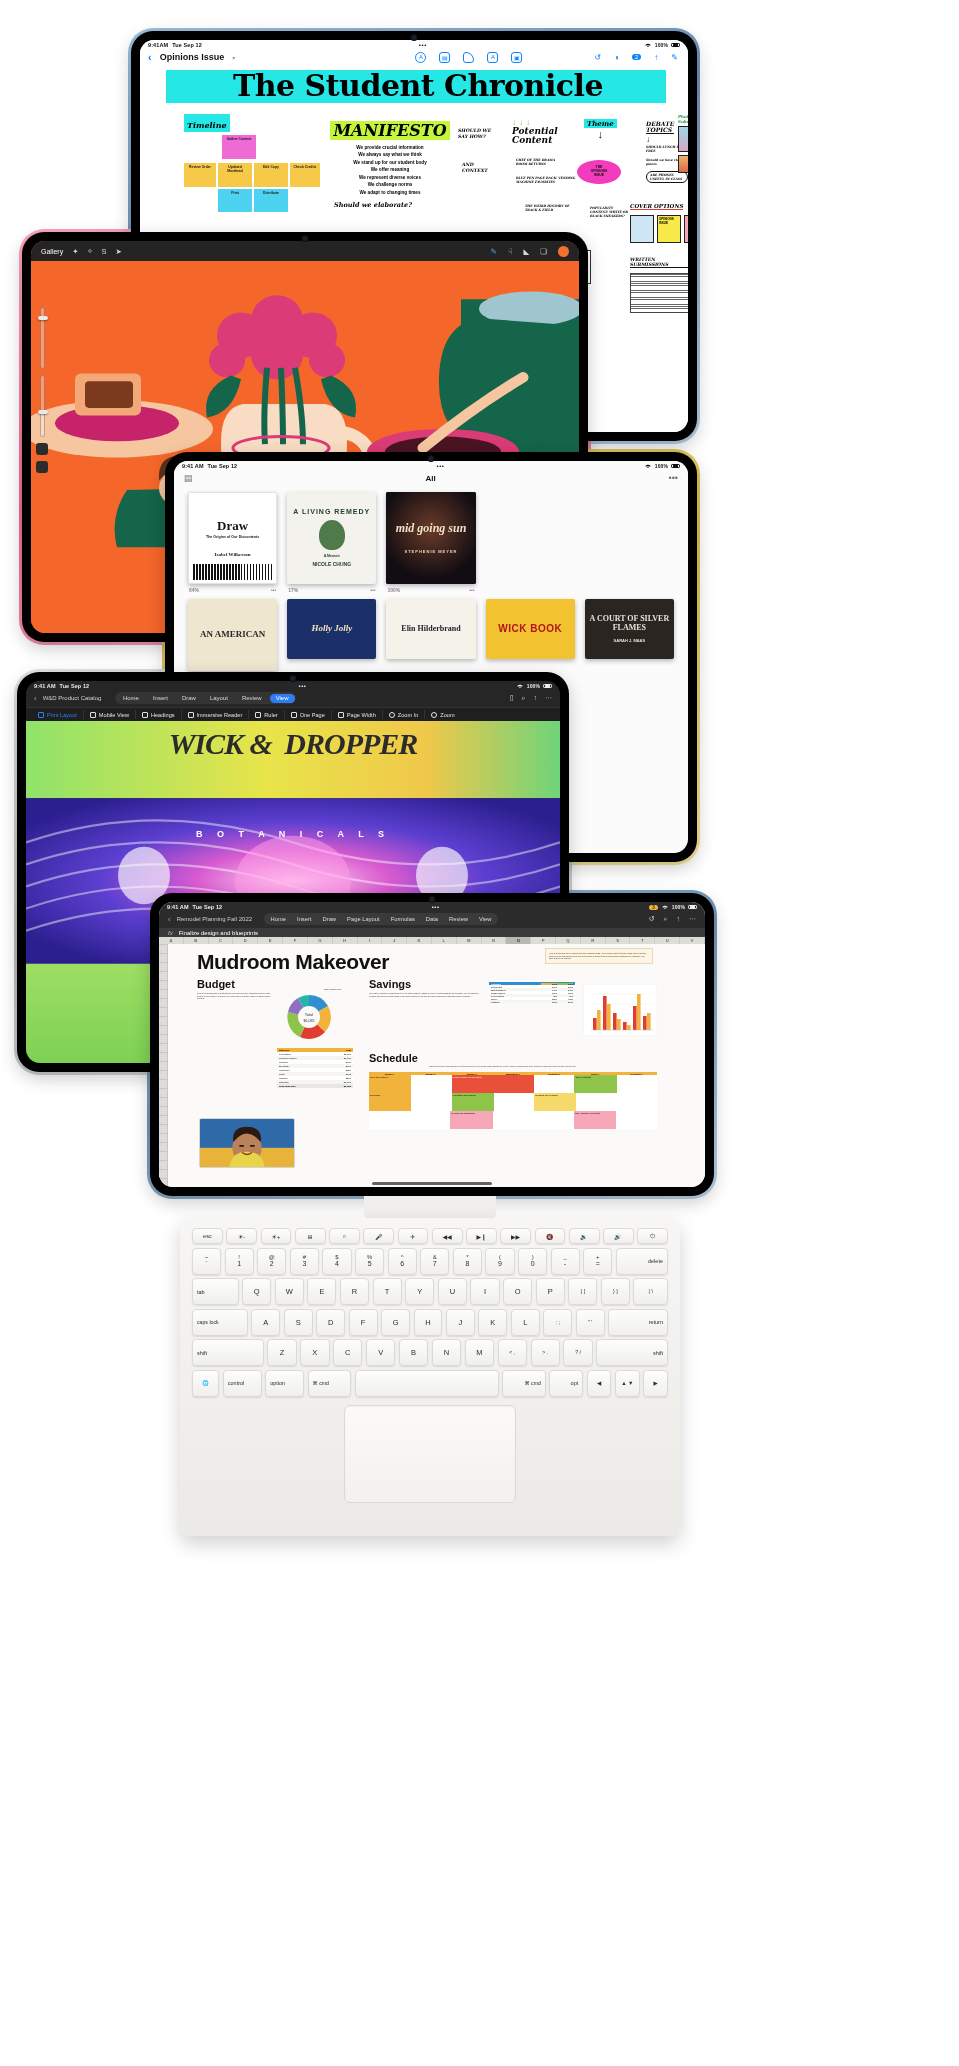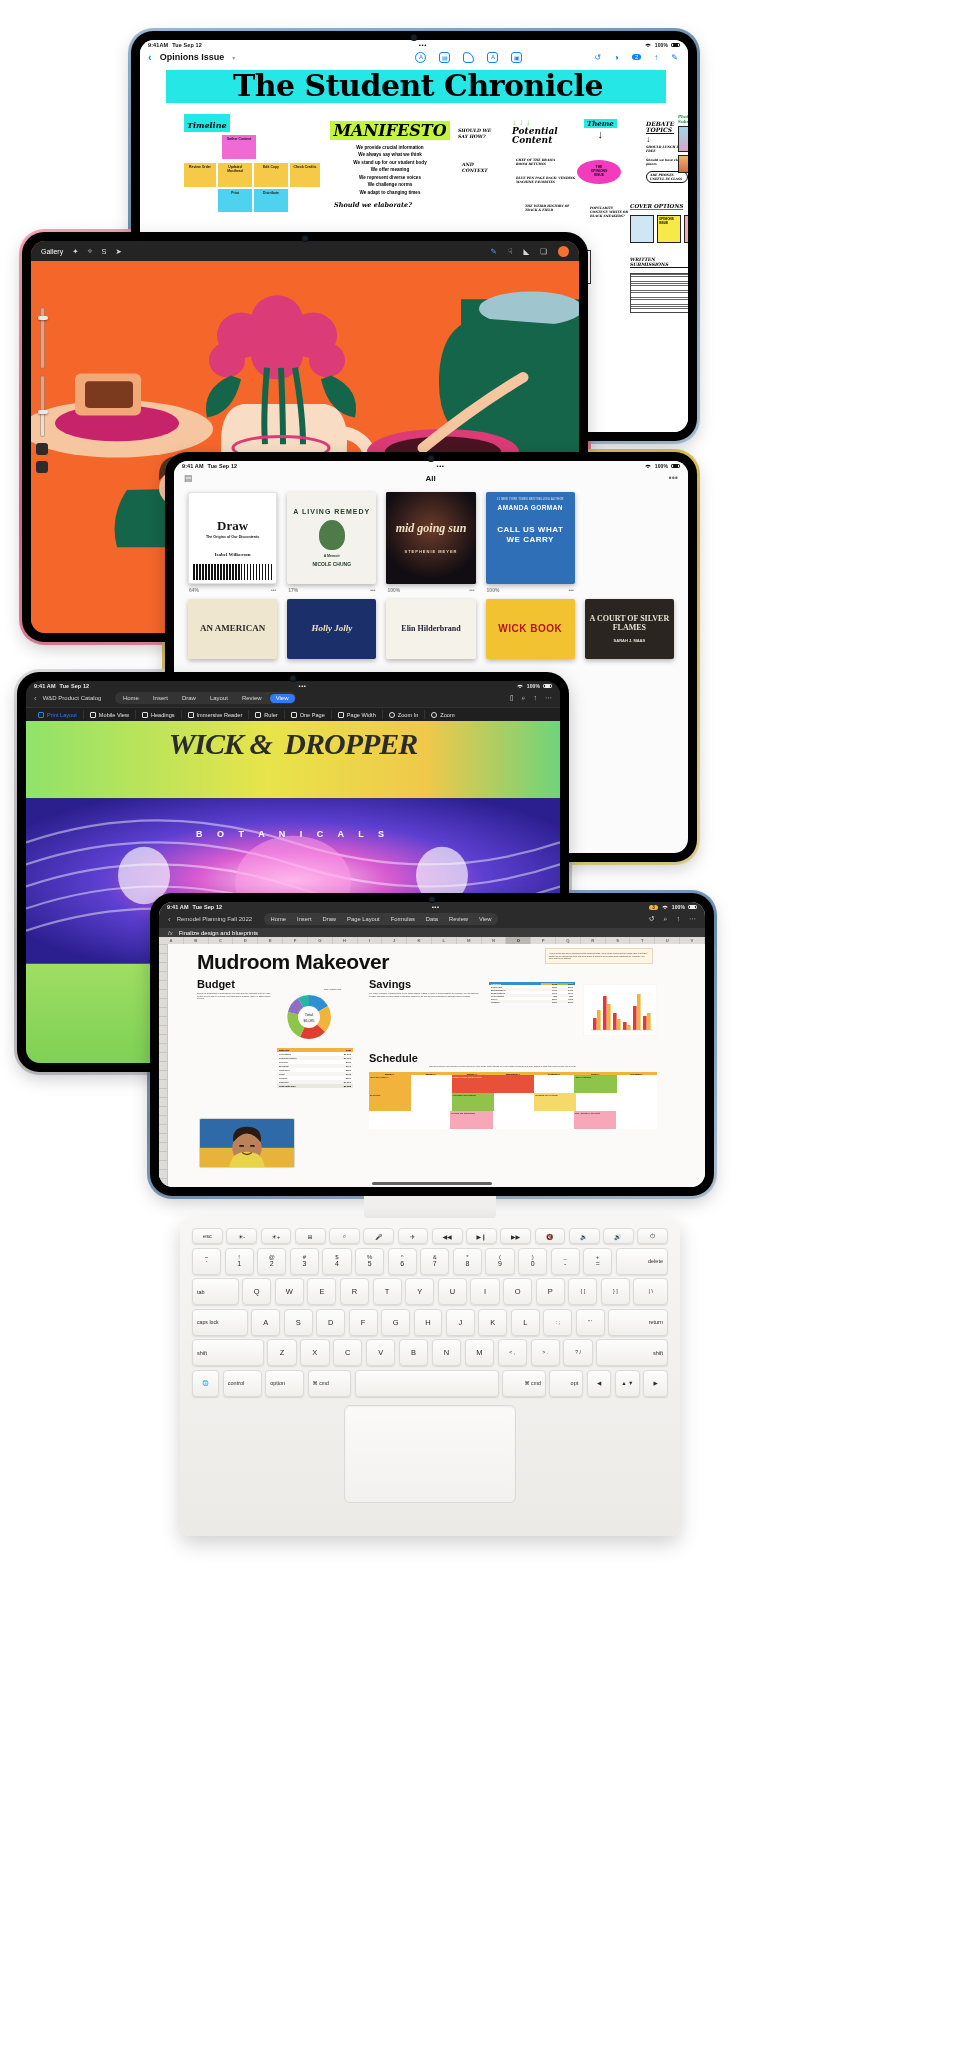--- a/index.html
+++ b/index.html
@@ -525,36 +525,25 @@
           <div class="bk-cover" style="background:#120d12;color:#e9d9b8">
             <div style="position:absolute;inset:0;background:radial-gradient(circle at 50% 40%,#6b3b2a 0,#120d12 70%)"></div>
             <div class="bk-t" style="position:relative;font-family:'Liberation Serif',serif;font-size:12px;font-style:italic;color:#efe1c4">mid going sun</div>
             <div class="bk-a" style="position:relative;margin-top:16px;font-size:4px;letter-spacing:1px">STEPHENIE MEYER</div>
           </div>
           <div class="bk-meta">
             <span>100%</span>
             <span>•••</span>
           </div>
         </div>
-        <div class="bk-cell">
-          <div class="bk-cover" style="background:#2e6fb7;color:#fff;justify-content:flex-start;padding-top:6px">
-            <div style="font-size:2.6px;letter-spacing:.3px;opacity:.9">#1 NEW YORK TIMES BESTSELLING AUTHOR</div>
-            <div class="bk-a" style="margin-top:3px;font-size:6.5px;letter-spacing:.4px">AMANDA GORMAN</div>
-            <div class="bk-t" style="margin-top:14px;font-size:8px;line-height:1.25;letter-spacing:.5px">CALL US WHAT WE CARRY</div>
-          </div>
-          <div class="bk-meta">
-            <span>100%</span>
-            <span>•••</span>
-          </div>
-        </div>
       </div>
 
       <div class="bk-grid" style="padding-top:0">
         <div class="bk-cell">
-          <div class="bk-cover" style="background:#efe6cf;color:#2a2a2a;height:60px">
+          <div class="bk-cover" style="background:#efe6cf;color:#2a2a2a;height:72px">
             <div class="bk-t" style="font-family:'Liberation Serif',serif;font-size:9px">AN AMERICAN</div>
           </div>
         </div>
         <div class="bk-cell">
           <div class="bk-cover" style="background:#1b2f6b;color:#f3e3b8;height:60px">
             <div class="bk-t" style="font-family:'Liberation Serif',serif;font-size:9px;font-style:italic">Holly Jolly</div>
           </div>
         </div>
         <div class="bk-cell">
           <div class="bk-cover" style="background:#f5f2ea;color:#223;height:60px">

